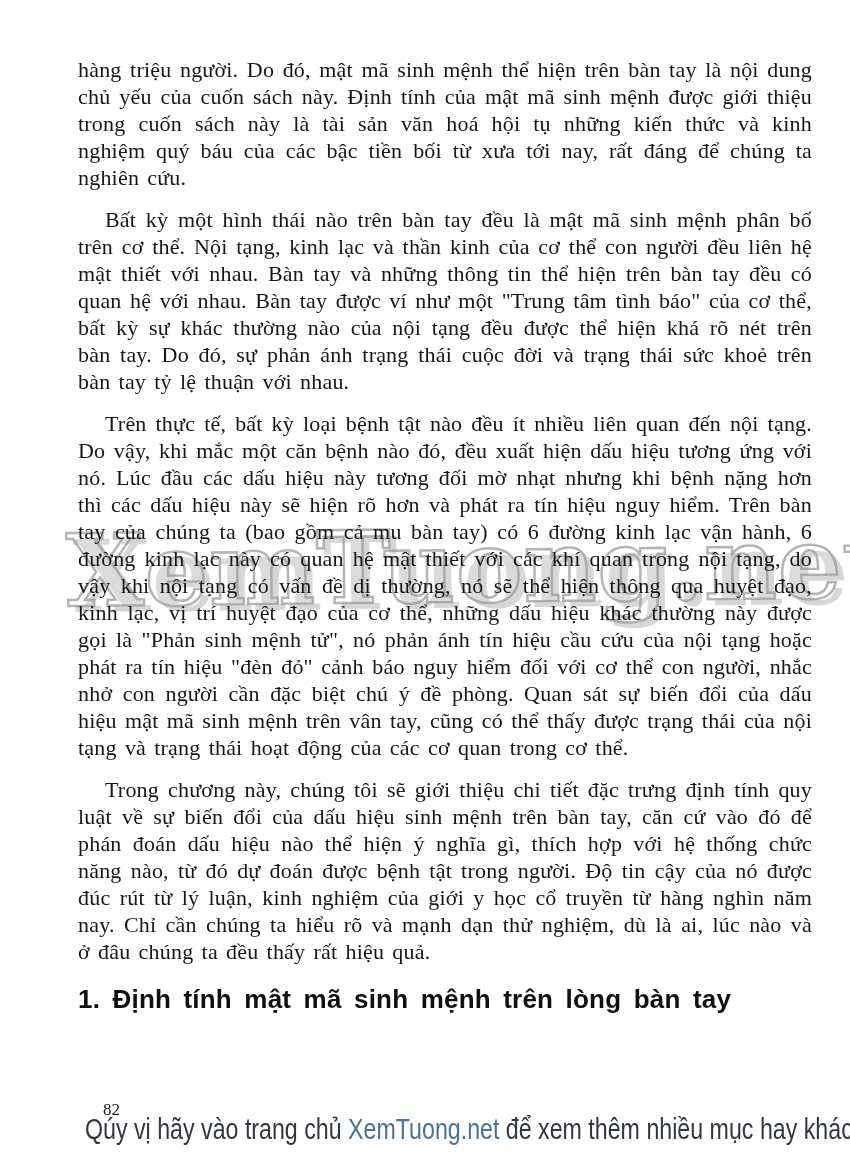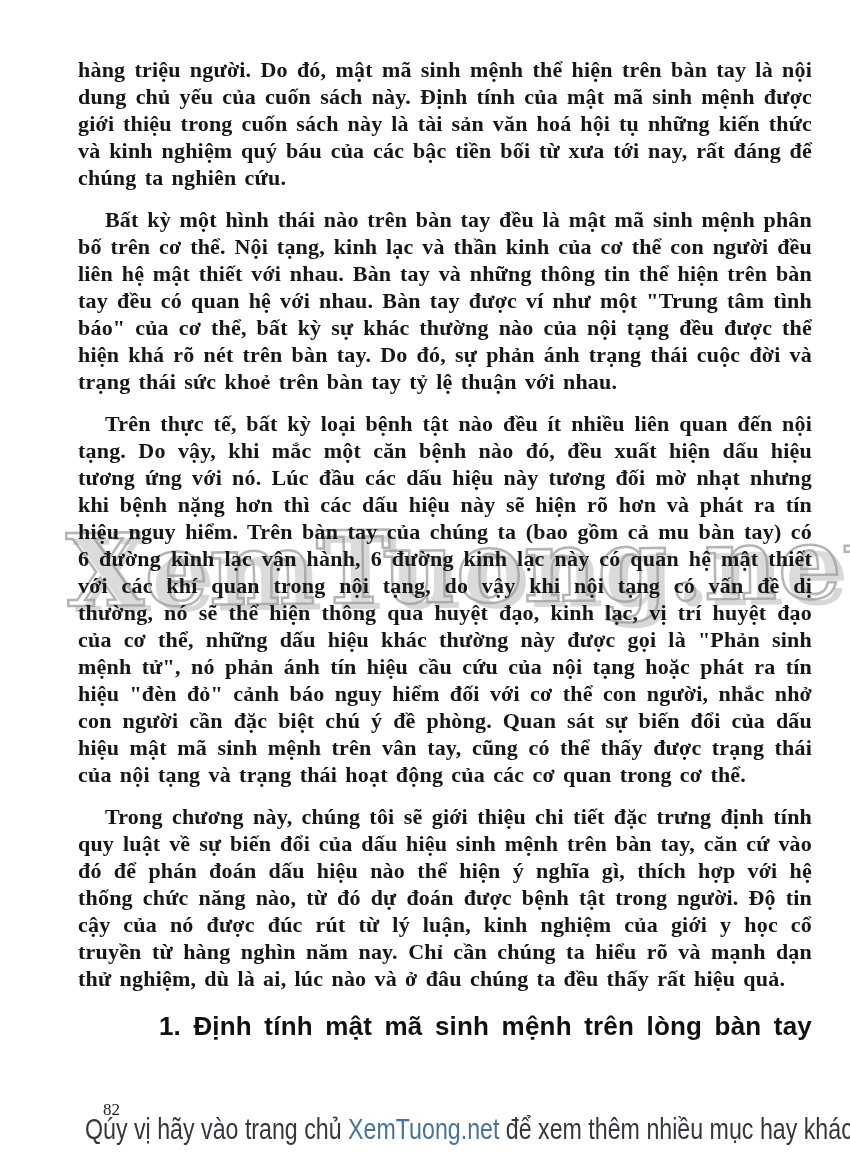--- a/index.html
+++ b/index.html
@@ -39,30 +39,29 @@
     color: #161616;
     font-size: 22px;
     line-height: 27px;
     text-align: justify;
     letter-spacing: 0.2px;
     word-spacing: 2.5px;
   }
   .content p {
     margin: 0 0 15px 0;
     text-indent: 27px;
-    font-weight: bold;
   }
   .content p.no-indent { text-indent: 0; }
   .section-heading {
     margin: 21px 0 17px 0;
     font-family: "Liberation Sans", sans-serif;
     font-size: 26px;
     font-weight: bold;
     color: #101010;
-    text-align: right;
+    text-align: left;
     letter-spacing: 0.2px;
     word-spacing: 5px;
   }
   .page-number {
     position: absolute;
     left: 103px; top: 1100px;
     z-index: 1;
     font-family: "Liberation Serif", "DejaVu Serif", serif;
     font-size: 17px;
     color: #1c1c1c;

